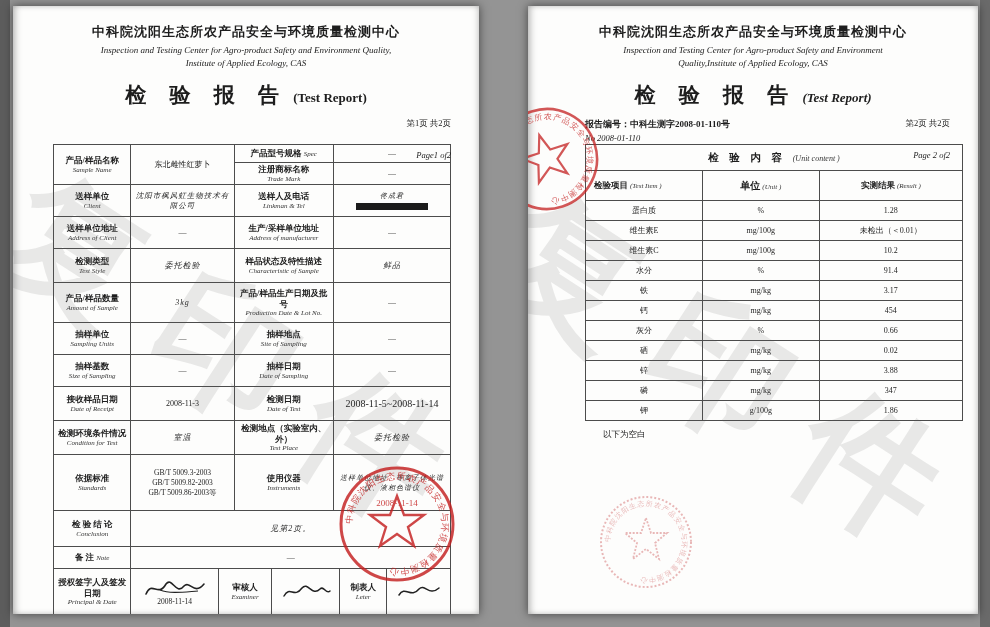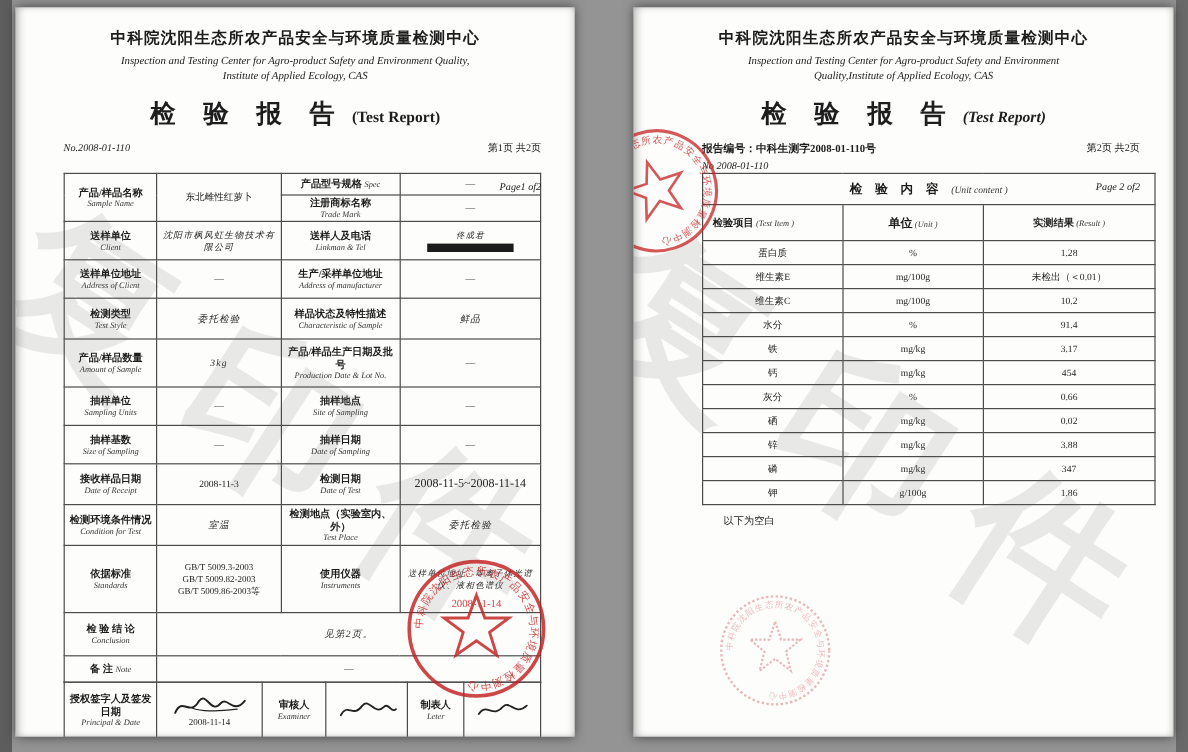--- a/index.html
+++ b/index.html
@@ -87,21 +87,20 @@
   <div class="org-en">
     <span>Inspection and Testing Center for Agro-product Safety and Environment Quality,</span><br>
     <span>Institute of Applied Ecology, CAS</span>
   </div>
   <div class="doc-title">
     <span class="cn">检 验 报 告</span>
     <span class="en">(Test Report)</span>
   </div>
 
   <div class="meta">
-    <div class="no-en">No.2008-01-110</div>
     <div class="pg">
       <span>第1页 共2页</span>
       <span class="pg-en">Page1 of2</span>
     </div>
   </div>
 
   <table class="grid">
     <colgroup>
         <col style="width:19.5%">
         <col style="width:26%">

